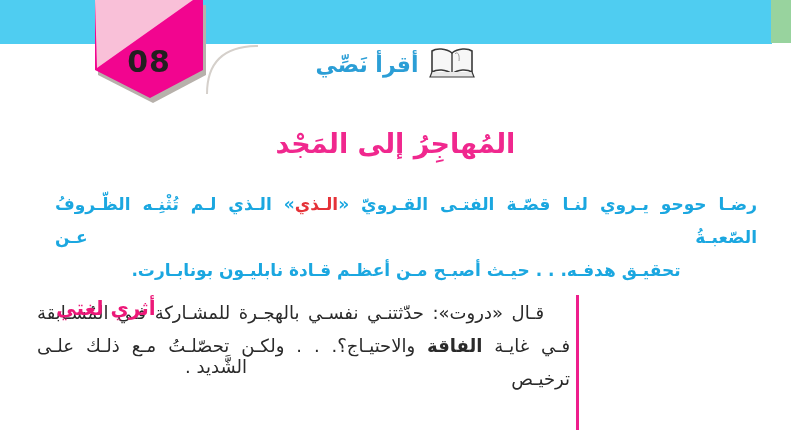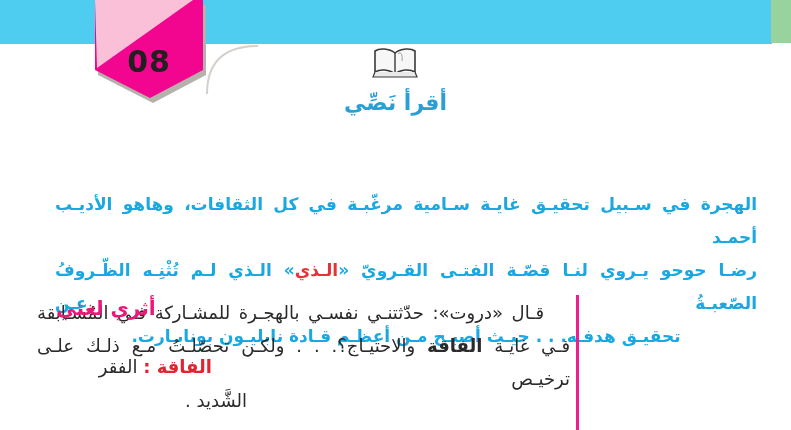--- a/index.html
+++ b/index.html
@@ -15,21 +15,21 @@
   .corner-curve { position:absolute; left:206px; top:43px; }
   
   .badge { position:absolute; left:95px; top:0; width:112px; height:104px; }
   .badge-num {
     position:absolute; left:0; top:44px; width:108px; text-align:center;
     font-size:30px; font-weight:bold; color:#231f20; letter-spacing:1px;
   }
   
   .header-row {
     position:absolute; top:48px; left:0; width:100%;
-    display:flex; justify-content:center; align-items:center; gap:10px;flex-direction:column;
+    display:flex; justify-content:center; align-items:center; gap:10px;
   }
   .header-label { font-size:22px; font-weight:bold; color:#2b9ed6; }
   
   .title {
     position:absolute; top:128px; left:0; width:100%;
     text-align:center; font-size:27px; font-weight:bold; color:#f0288e;
   }
   
   .intro {
     position:absolute; top:188px; right:34px; left:55px;
@@ -78,36 +78,35 @@
   <div class="header-row">
     <svg width="47" height="32" viewBox="0 0 47 32">
       <path d="M23,5 C17,0 7,0 3,3 L3,24 C8,21 17,21 23,26 C29,21 38,21 43,24 L43,3 C39,0 29,0 23,5 Z" fill="#f7f7f7" stroke="#3a3a3a" stroke-width="1.6"></path>
       <path d="M23,5 L23,26" stroke="#3a3a3a" stroke-width="1.4"></path>
       <path d="M26,6 C28,3 31,6 30,13" fill="none" stroke="#9a9a9a" stroke-width="1"></path>
       <path d="M3,24 L1,29 L45,29 L43,24" fill="#e9e9e9" stroke="#3a3a3a" stroke-width="1.2"></path>
     </svg>
     <span class="header-label">أقرأ نَصِّي</span>
   </div>
 
+  <h1 class="title">المُهاجِرُ إلى المَجْد</h1>
 
   <div class="intro">
-    <div class="jline"><span>الهجرة في سـبيل تحقيـق غايـة سـامية مرغّبـة في كل الثقافات، وهاهو الأديـب أحمـد</span></div>
     <div class="jline"><span>رضـا حوحو يـروي لنـا قصّـة الفتـى القـرويّ «</span><span class="red-word">الـذي</span><span>» الـذي لـم تُثْنِـه الظّـروفُ الصّعبـةُ عـن</span></div>
     <div class="cline"><span>تحقيـق هدفـه. . . حيـث أصبـح مـن أعظـم قـادة نابليـون بونابـارت.</span></div>
   </div>
 
   <div class="story">
     <div class="jline indent"><span>قـال «دروت»: حدّثتنـي نفسـي بالهجـرة للمشـاركة فـي المُسـابقة</span></div>
     <div class="jline"><span>فـي غايـة </span><b>الفاقة</b><span> والاحتيـاج؟. . . ولكـن تحصّلـتُ مـع ذلـك علـى ترخيـص</span></div>
     <div class="jline"></div>
   </div>
 
   <div class="divider"></div>
 
   <div class="sidebar">
     <div class="sb-title">أثري لغتي</div>
     <div class="sb-def">
-      <div class="def-l1"><span class="term">الفاقة :</span> <span>الفقر</span></div>
       <div class="def-l2">الشَّديد .</div>
     </div>
   </div>
 
 </div>
 
 </body></html>

